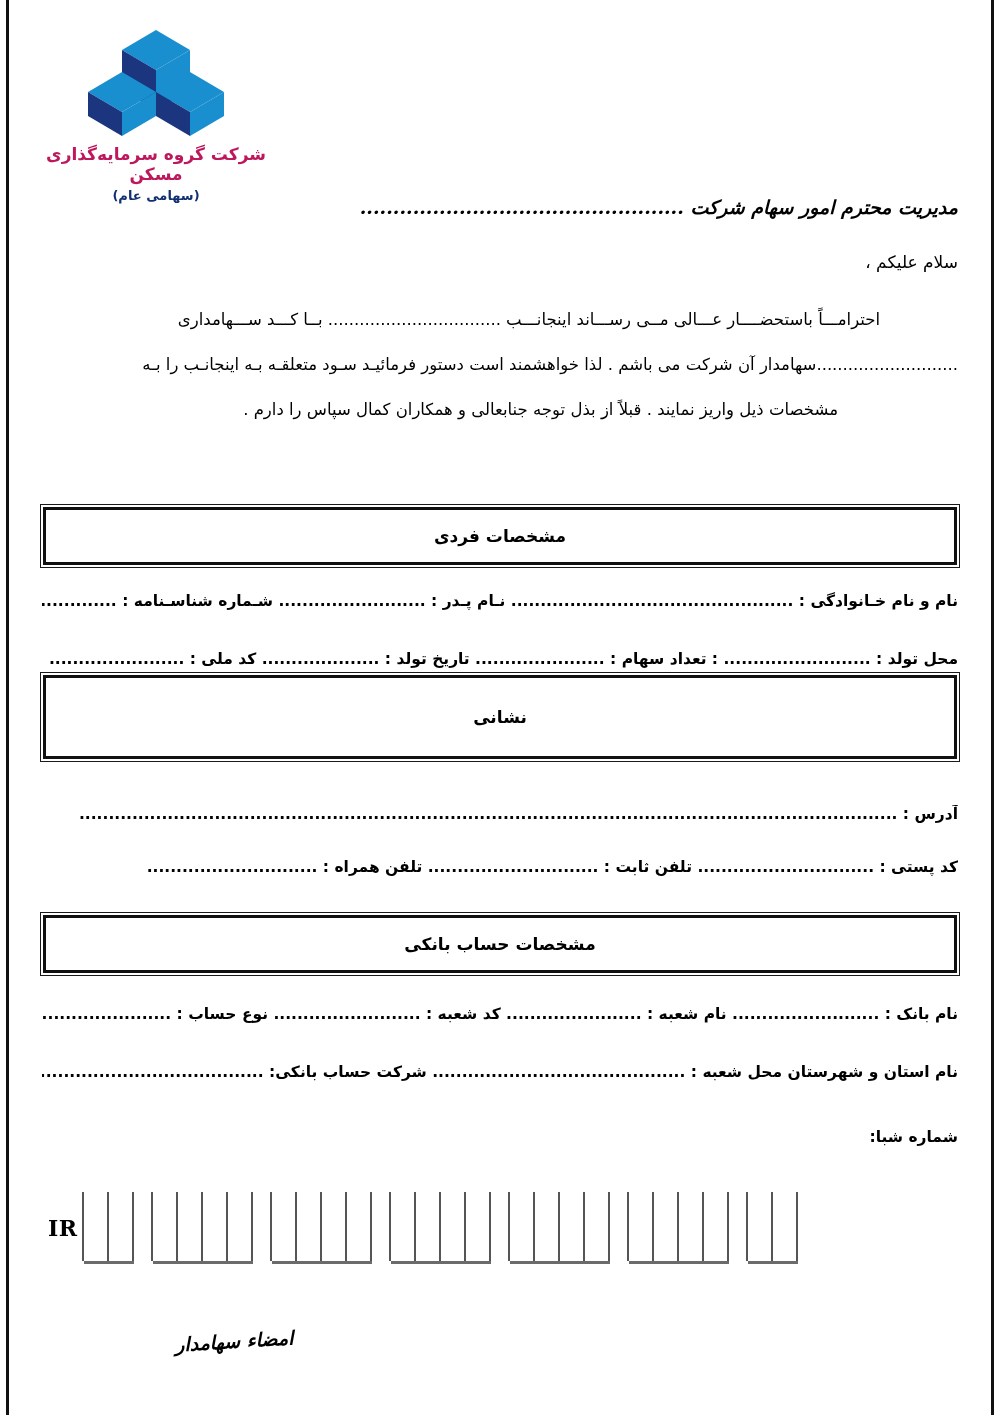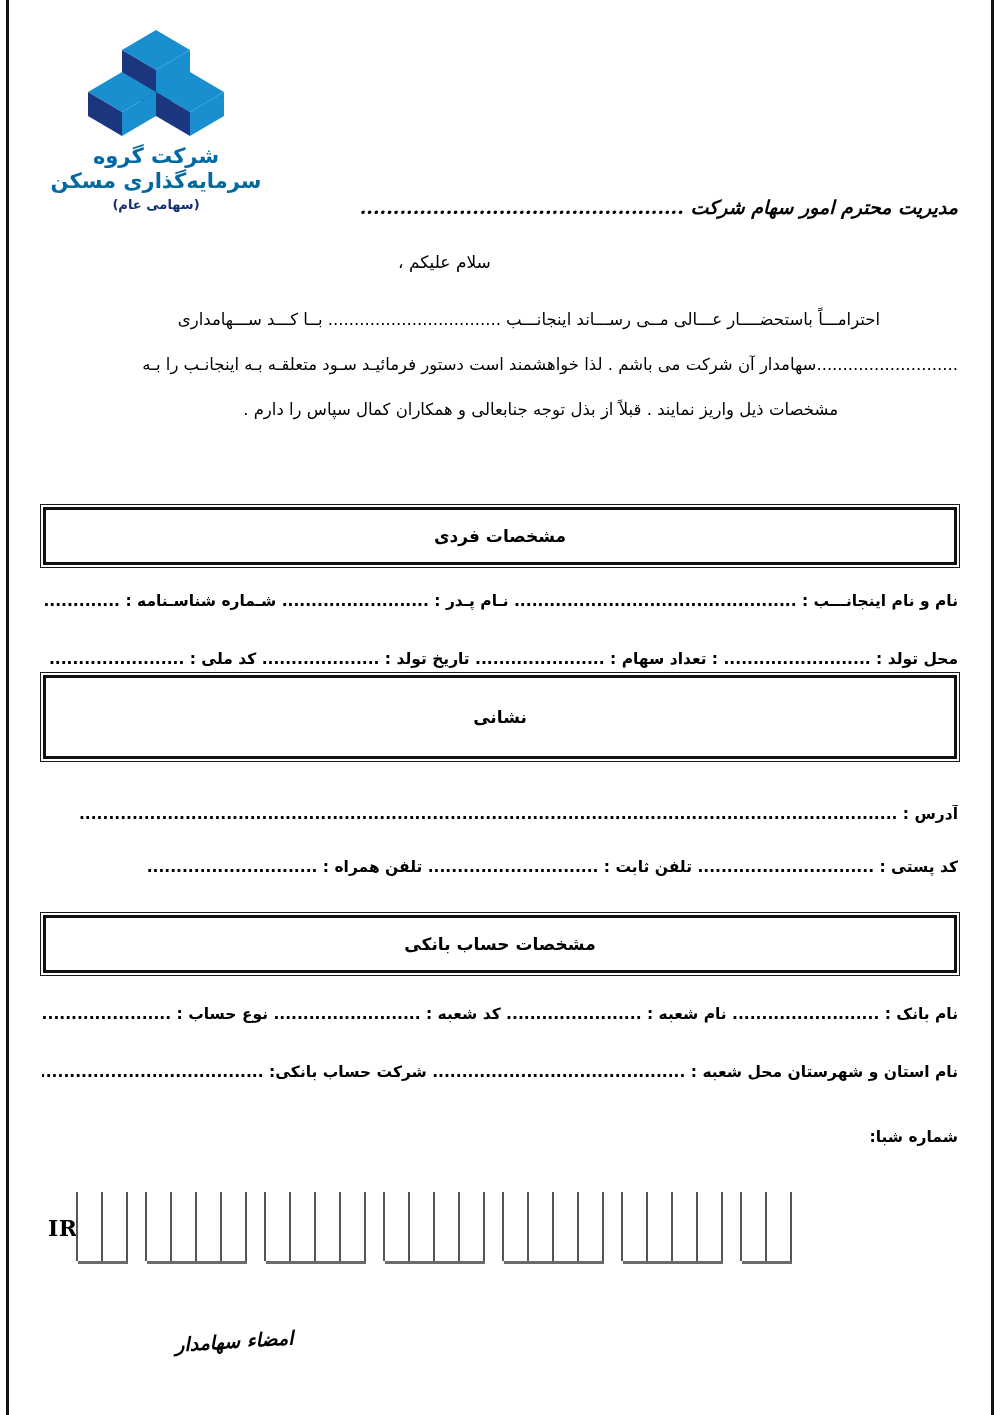--- a/index.html
+++ b/index.html
@@ -39,22 +39,22 @@
     height: 190px;
     text-align: center;
   }
   .logo-cubes {
     display: block;
     margin: 6px auto 2px;
   }
   .logo-name {
     font-family: "DejaVu Sans", "Liberation Sans", sans-serif;
     font-weight: bold;
-    font-size: 21px;
-    color: #0369a1;
+    font-size: 17px;
+    color: #be185d;
     letter-spacing: -0.5px;
     line-height: 1.2;
     direction: rtl;
   }
   .logo-sub {
     font-family: "DejaVu Sans", "Liberation Sans", sans-serif;
     font-weight: bold;
     font-size: 13px;
     color: #122f72;
     margin-top: 3px;
@@ -74,21 +74,21 @@
     font-weight: bold;
     font-size: 19px;
     color: #000;
     white-space: nowrap;
   }
   .greeting {
     position: absolute;
     top: 252px;
     right: 42px;
     width: 560px;
-    text-align: left;
+    text-align: right;
     direction: rtl;
     font-family: "DejaVu Sans", "Liberation Sans", sans-serif;
     font-size: 17px;
     color: #000;
   }
 
   
   .letter-body {
     position: absolute;
     top: 310px;
@@ -175,20 +175,21 @@
     display: flex;
     align-items: stretch;
   }
   .shaba-prefix {
     font-family: "DejaVu Serif", "Liberation Serif", serif;
     font-weight: bold;
     font-size: 22px;
     color: #000;
     display: flex;
     align-items: center;
+    padding-right: 6px;
     letter-spacing: 0.5px;
   }
   .shaba-group {
     display: flex;
     margin-right: 19px;
     border-bottom: 3px solid #6b6b6b;
     box-sizing: border-box;
   }
   .shaba-group:last-child { margin-right: 0; }
   .shaba-cell {
@@ -250,21 +251,21 @@
     <span class="letter-line l3">مشخصات ذیل واریز نمایند . قبلاً از بذل توجه جنابعالی و همکاران کمال سپاس را دارم .</span>
   </div>
 
   <div class="section-box" style="top:504px; height:64px;">
     <div class="section-box-inner">
       <span class="section-title">مشخصات فردی</span>
     </div>
   </div>
 
   <div class="field-row" style="top:592px;">
-    <span class="lbl">نام و نام اینجانـــب : </span><span class="dots">................................................</span><span class="lbl"> نـام پـدر : </span><span class="dots">.........................</span><span class="lbl"> شـماره شناسـنامه : </span><span class="dots">.......................</span>
+    <span class="lbl">نام و نام خـانوادگی : </span><span class="dots">................................................</span><span class="lbl"> نـام پـدر : </span><span class="dots">.........................</span><span class="lbl"> شـماره شناسـنامه : </span><span class="dots">.......................</span>
   </div>
 
   <div class="field-row" style="top:650px;">
     <span class="lbl">محل تولد : </span><span class="dots">.........................</span><span class="lbl"> : تعداد سهام : </span><span class="dots">......................</span><span class="lbl"> تاریخ تولد : </span><span class="dots">....................</span><span class="lbl"> کد ملی : </span><span class="dots">.......................</span>
   </div>
 
   <div class="section-box" style="top:672px; height:90px;">
     <div class="section-box-inner">
       <span class="section-title">نشانی</span>
     </div>

